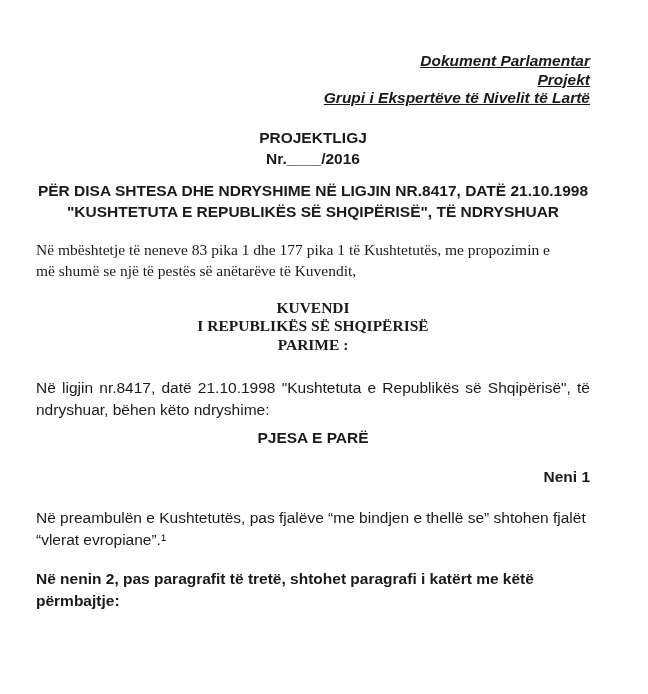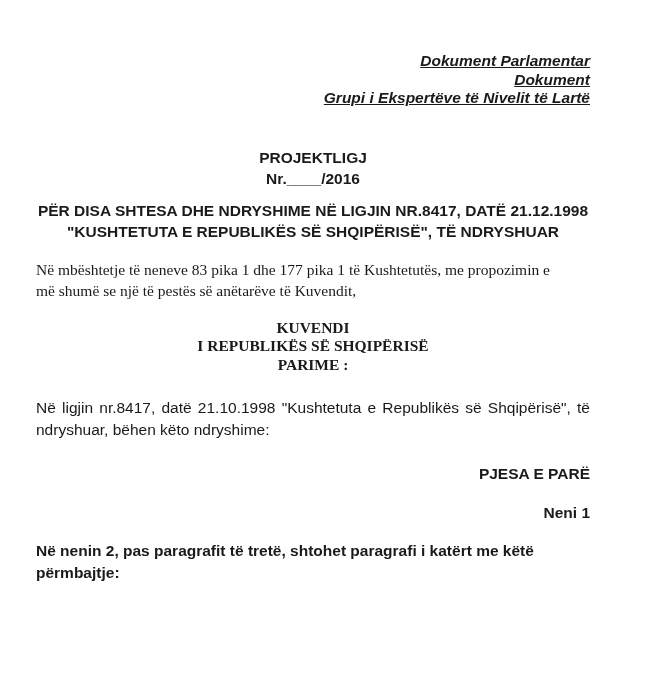--- a/index.html
+++ b/index.html
@@ -41,46 +41,46 @@
   .lh19  { line-height: 19px; }
   .lh185 { line-height: 18.5px; }
   .lh21  { line-height: 21px; }
 
   
   .para { line-height: 21.5px; }
   .para.bold { font-weight: bold; }
   .jl { text-align: justify; text-align-last: justify; }
 
   .mt12 { margin-top: 12px; }
-  .mt15 { margin-top: 24px; text-align: right; }
+  .mt15 { margin-top: 8px; }
   .mt17 { margin-top: 17px; font-family: Liberation Serif, serif; }
   .mt18 { margin-top: 18px; }
   .mt19 { margin-top: 2px; }
   .mt20 { margin-top: 20px; text-align: right; }
   .mt21 { margin-top: 21px; }
   .mt23 { margin-top: 23px; }
-  .mt24 { margin-top: 40px; }
+  .mt24 { margin-top: 20px; }
 </style>
 </head>
 <body>
 
 <div class="page fs">
 
   <div class="hdr fs">
     <div><span class="u">Dokument Parlamentar</span></div>
-    <div><span class="u">Dokument</span></div>
+    <div><span class="u">Projekt</span></div>
     <div><span class="u">Grupi i Ekspertëve të Nivelit të Lartë</span></div>
   </div>
 
   <div class="cb lh19 mt24">PROJEKTLIGJ</div>
 
   <div class="cb lh19 mt19">Nr.____/2016</div>
 
   <div class="cb lh21 mt12">
-    <div>PËR DISA SHTESA DHE NDRYSHIME NË LIGJIN NR.8417, DATË 21.12.1998</div>
+    <div>PËR DISA SHTESA DHE NDRYSHIME NË LIGJIN NR.8417, DATË 21.10.1998</div>
     <div>"KUSHTETUTA E REPUBLIKËS SË SHQIPËRISË", TË NDRYSHUAR</div>
   </div>
 
   <div class="para mt17">
     <div>Në mbështetje të neneve 83 pika 1 dhe 177 pika 1 të Kushtetutës, me propozimin e</div>
     <div>më shumë se një të pestës së anëtarëve të Kuvendit,</div>
   </div>
 
   <div class="cb lh185 mt17">
     <div>KUVENDI</div>
@@ -92,20 +92,24 @@
     <div class="jl">Në ligjin nr.8417, datë 21.10.1998 "Kushtetuta e Republikës së Shqipërisë", të</div>
     <div>ndryshuar, bëhen këto ndryshime:</div>
   </div>
 
   <div class="cb lh19 mt15">
     <div>PJESA E PARË</div>
   </div>
 
   <div class="cb lh19 mt20">Neni 1</div>
 
+  <div class="para mt21">
+    <div>Në preambulën e Kushtetutës, pas fjalëve “me bindjen e thellë se” shtohen fjalët</div>
+    <div>“vlerat evropiane”.¹</div>
+  </div>
 
 
   <div class="para bold mt18">
     <div>Në nenin 2, pas paragrafit të tretë, shtohet paragrafi i katërt me këtë</div>
     <div>përmbajtje:</div>
   </div>
 
 </div>
 
 </body></html>

